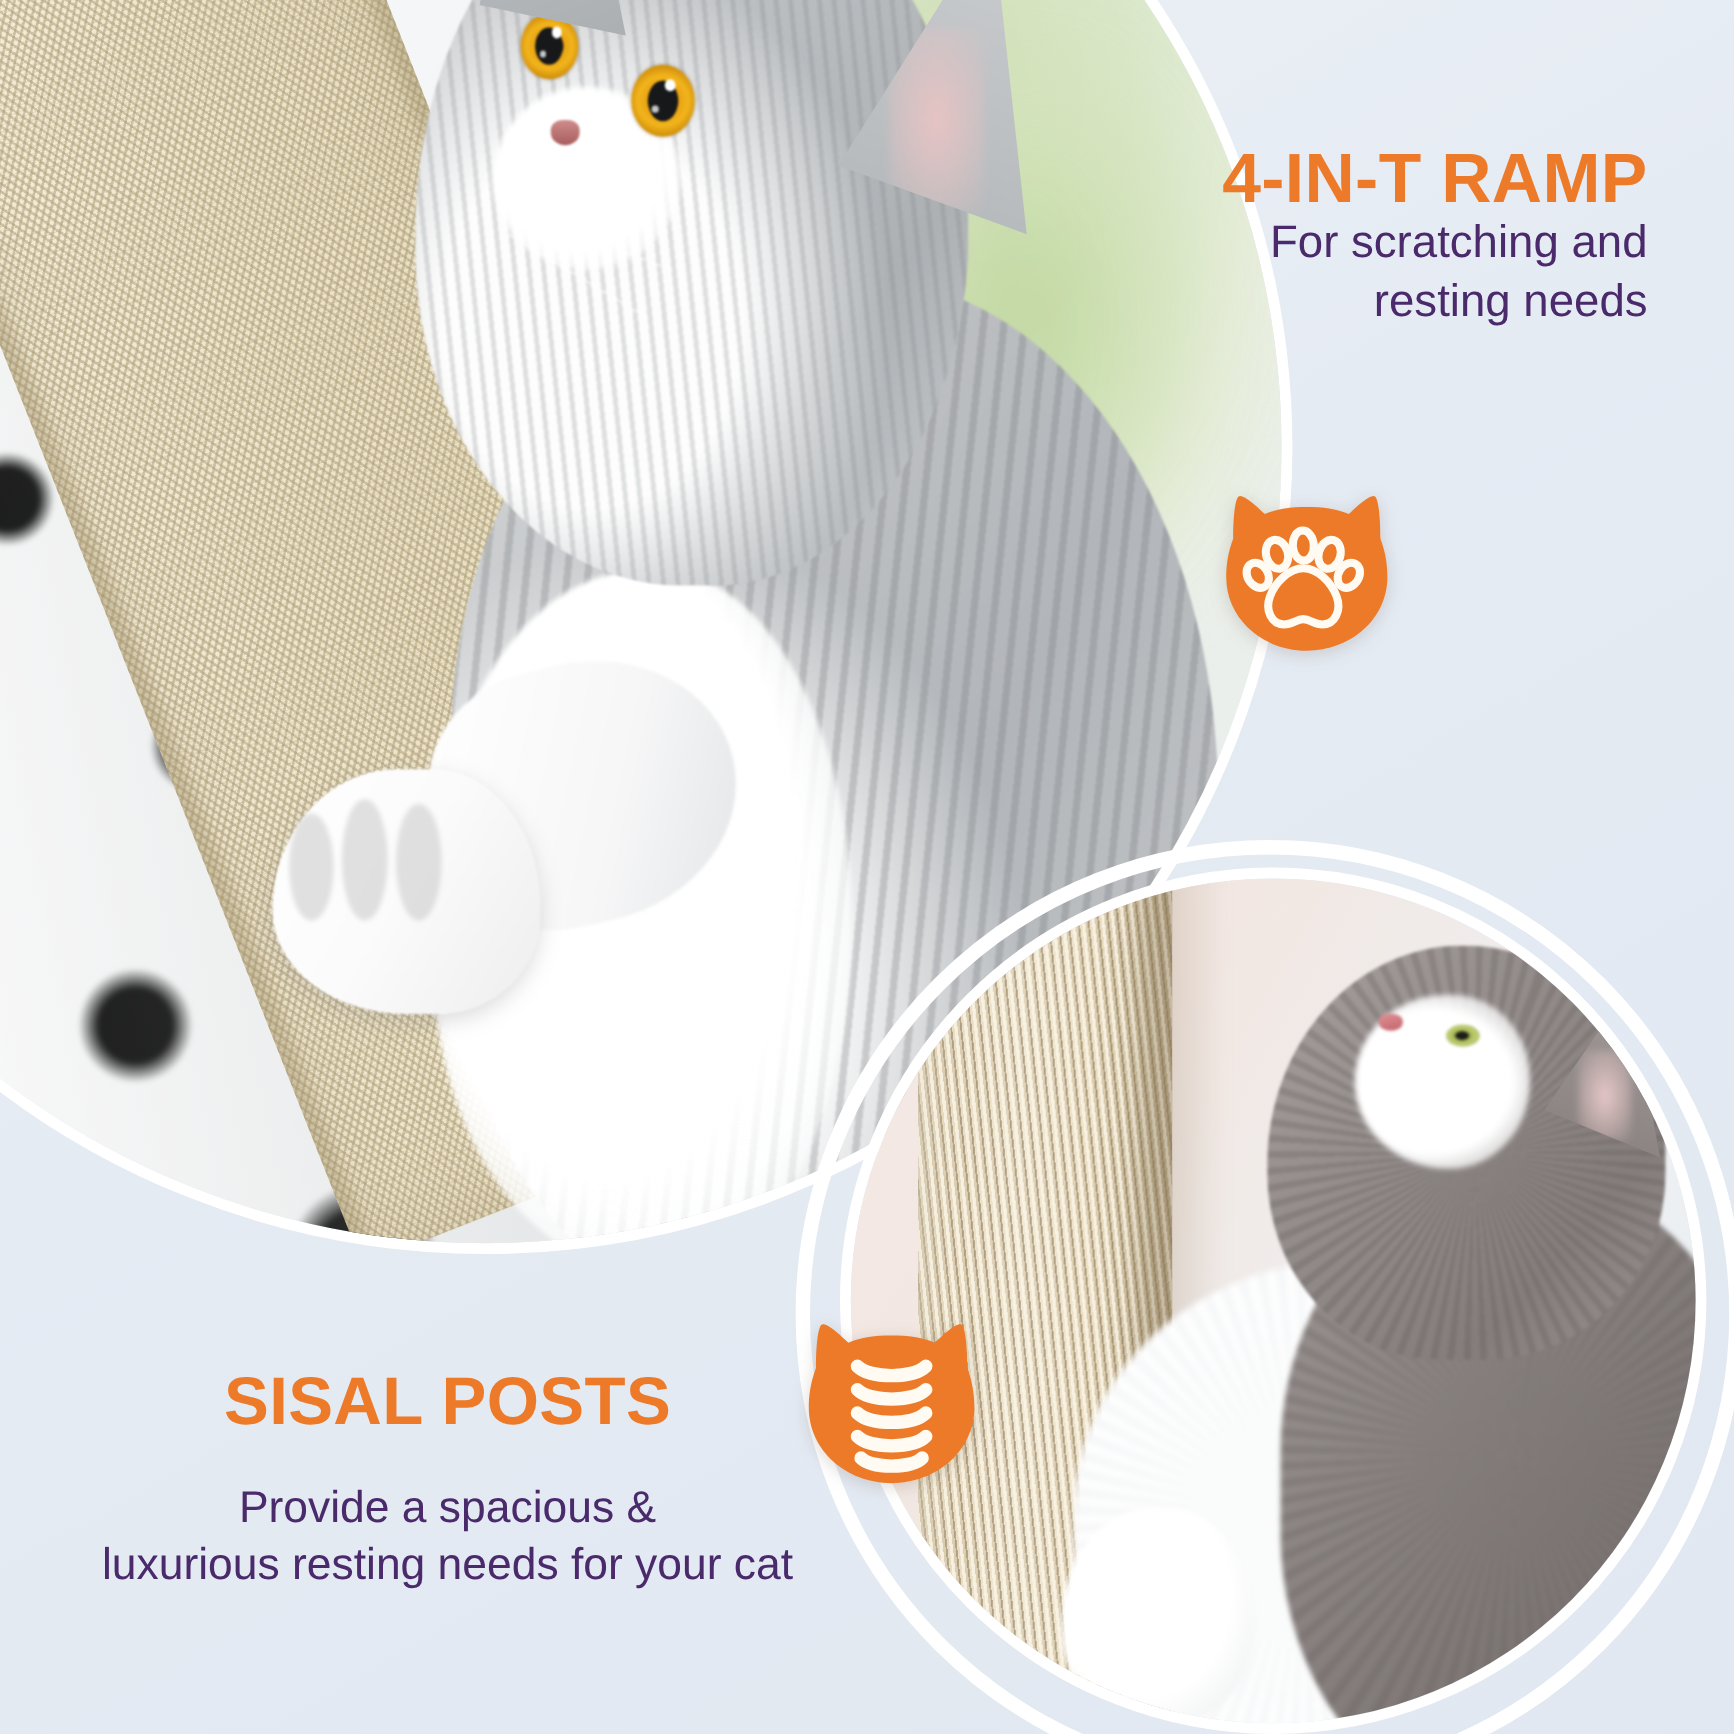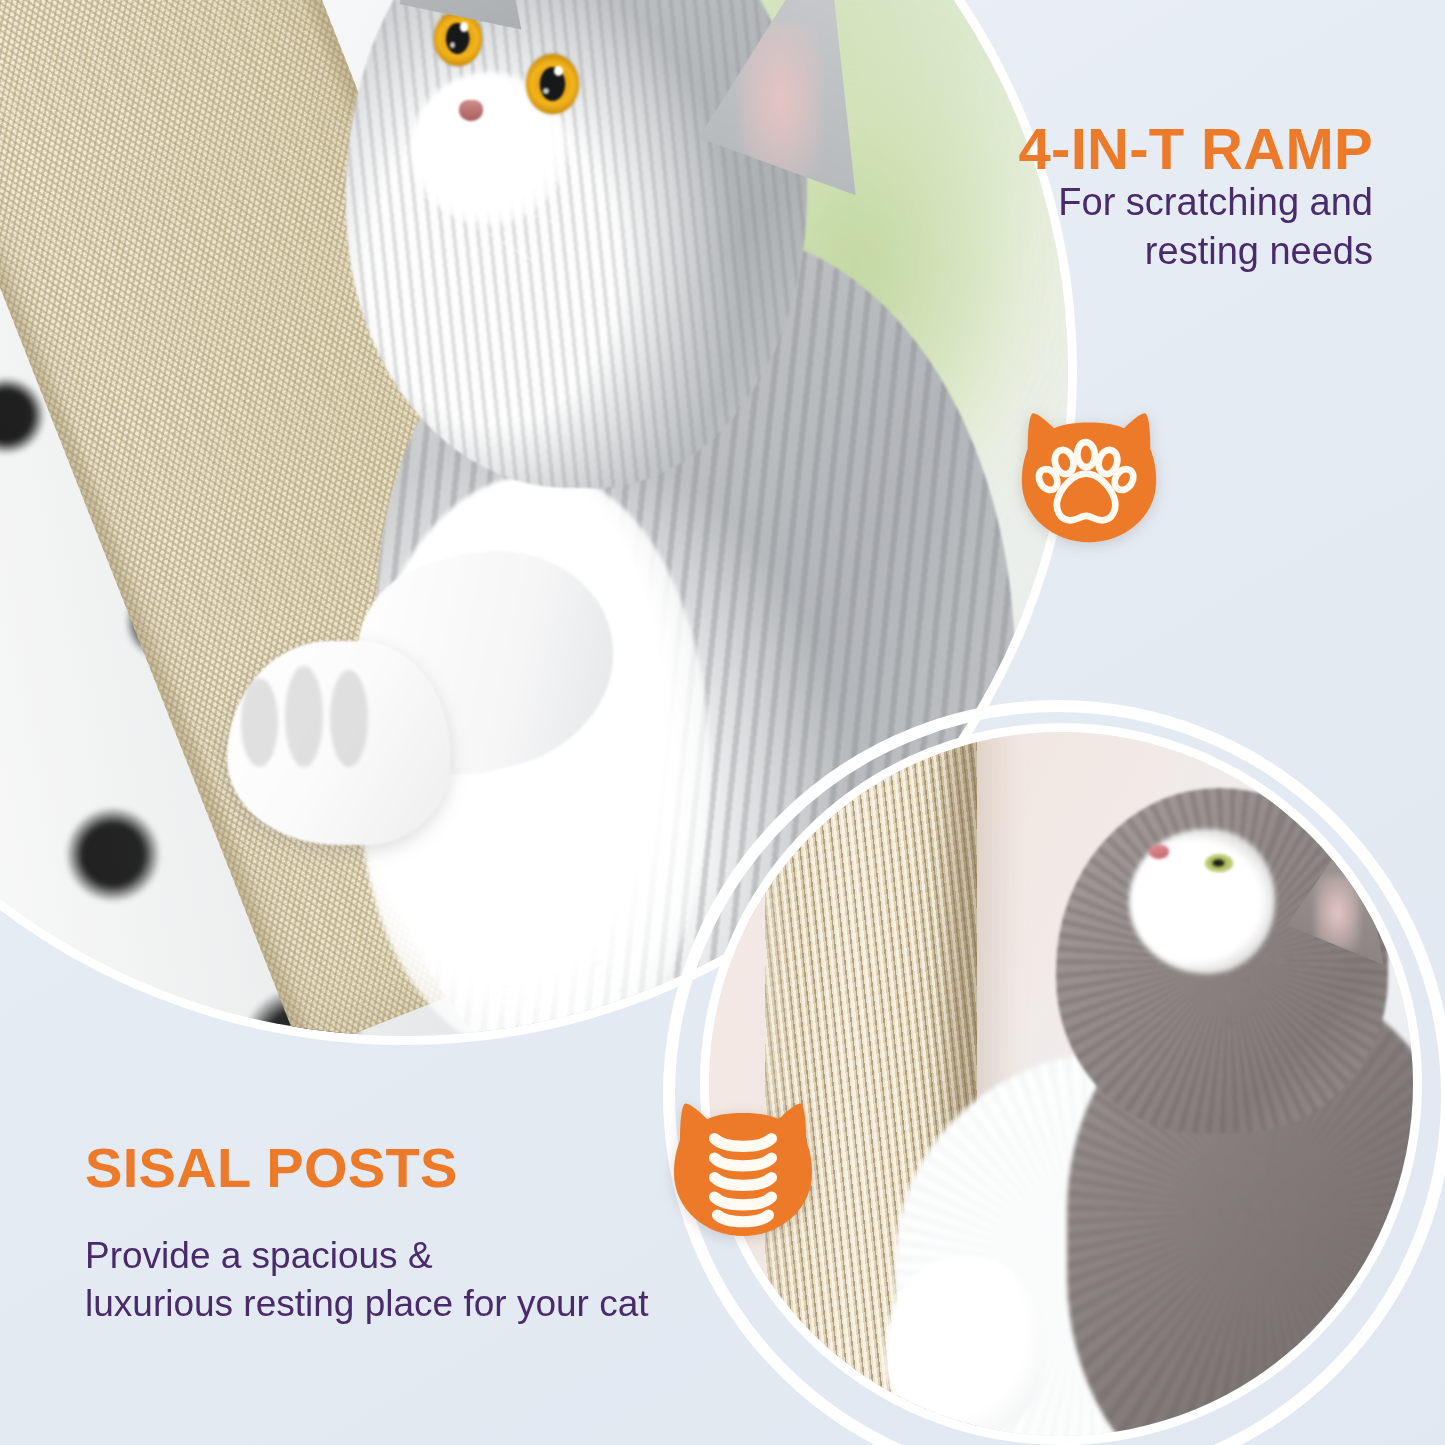--- a/index.html
+++ b/index.html
@@ -208,21 +208,21 @@
 
   
   .txt{position:absolute;}
   .headline{color:#ed7a28;font-weight:bold;letter-spacing:.3px;line-height:1;}
   .sub{color:#4a2a6b;line-height:1.30;}
 
   #block-ramp{right:72px;top:120px;text-align:right;}
   #block-ramp .headline{font-size:58px;}
   #block-ramp .sub{font-size:38px;}
 
-  #block-sisal{left:85px;top:1140px;text-align:left;}
+  #block-sisal{left:85px;top:1140px;text-align:center;}
   #block-sisal .headline{font-size:56px;}
   #block-sisal .sub{font-size:37px;margin-top:36px;}
 </style>
 </head>
 <body>
 
 <div class="stage">
 
   <div class="circle" id="circle-ramp">
     <div class="inner">
@@ -327,17 +327,17 @@
     <div class="sub">
       <div>For scratching and</div>
       <div>resting needs</div>
     </div>
   </div>
 
   <div class="txt" id="block-sisal">
     <div class="headline">SISAL POSTS</div>
     <div class="sub">
       <div>Provide a spacious &amp;</div>
-      <div>luxurious resting place for your cat</div>
+      <div>luxurious resting needs for your cat</div>
     </div>
   </div>
 
 </div>
 
 </body></html>

